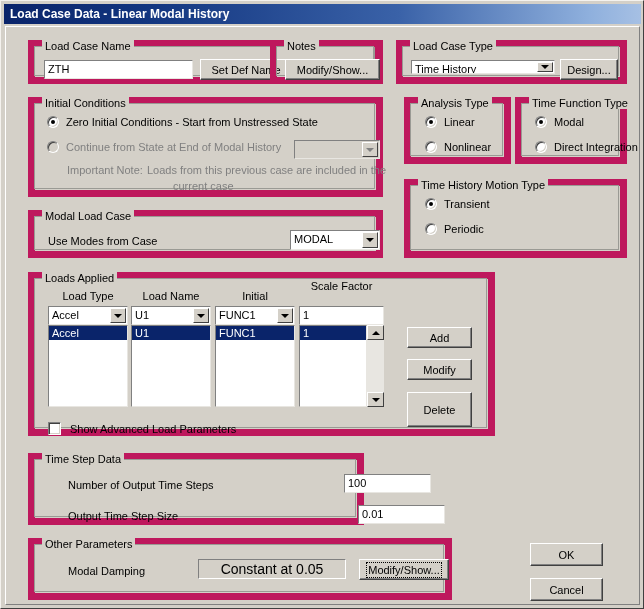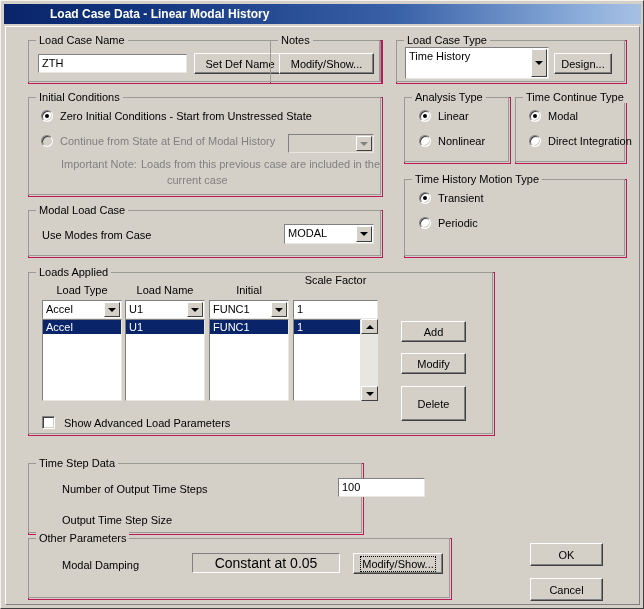--- a/index.html
+++ b/index.html
@@ -24,21 +24,20 @@
   }
   
   .titlebar {
     position: absolute;
     left: 3px; top: 3px;
     width: 637px; height: 20px;
     background: linear-gradient(to right, #0a246a 0%, #12357f 22%, #3a62a8 62%, #8fb0dd 92%, #a6c0e4 100%);
     display: flex;
     align-items: center;
     box-sizing: border-box;
-    padding-left: 40px;
   }
   .titlebar .title {
     color: #ffffff;
     font-weight: bold;
     font-size: 12px;
     padding-left: 6px;
     letter-spacing: 0px;
     white-space: nowrap;
   }
   
@@ -49,21 +48,21 @@
     background: #d4d0c8;
     border-top: 1px solid #ffffff;
     border-left: 1px solid #ffffff;
     border-right: 1px solid #808080;
     border-bottom: 1px solid #808080;
     box-sizing: border-box;
   }
   
   .group {
     position: absolute;
-    border: 1px solid #be185d;
+    border: 7px solid #be185d;
     box-sizing: border-box;
     padding-left: 13px;
   }
   .group > .gframe {
     position: absolute;
     left: -1px; top: -1px; right: 1px; bottom: 1px;
     border: 1px solid #9a9a94;
     box-sizing: border-box;
     pointer-events: none;
   }
@@ -329,21 +328,21 @@
       <div class="gframe"></div>
       <div class="glabel">Notes</div>
       <div class="btn" style="left:8px; top:12px; width:95px; height:21px;">
         <span class="lbl">Modify/Show...</span>
       </div>
     </div>
 
     <div class="group" style="left:390px; top:13px; width:231px; height:44px;">
       <div class="gframe"></div>
       <div class="glabel">Load Case Type</div>
-      <div class="combo" style="left:8px; top:6px; width:144px; height:32px;">
+      <div class="combo" style="left:8px; top:13px; width:144px; height:14px;">
         <span class="ctext">Time History</span>
         <span class="arrowbtn">
             <i class="arrowglyph"></i>
           </span>
       </div>
       <div class="btn" style="left:157px; top:12px; width:58px; height:21px;">
         <span class="lbl">Design...</span>
       </div>
     </div>
 
@@ -381,21 +380,21 @@
         <span class="rtext">Linear</span>
       </div>
       <div class="radio" style="left:14px; top:37px;">
         <span class="rdot"></span>
         <span class="rtext">Nonlinear</span>
       </div>
     </div>
 
     <div class="group" style="left:509px; top:70px; width:112px; height:67px;">
       <div class="gframe"></div>
-      <div class="glabel">Time Continue Type</div>
+      <div class="glabel">Time Function Type</div>
       <div class="radio" style="left:13px; top:12px;">
         <span class="rdot on"></span>
         <span class="rtext">Modal</span>
       </div>
       <div class="radio" style="left:13px; top:37px;">
         <span class="rdot"></span>
         <span class="rtext">Direct Integration</span>
       </div>
     </div>
 
@@ -485,26 +484,27 @@
       <div class="btn" style="left:372px; top:113px; width:65px; height:35px;">
         <span class="lbl">Delete</span>
       </div>
 
       <div class="check" style="left:13px; top:143px;">
         <span class="cbox"></span>
         <span class="ctxt">Show Advanced Load Parameters</span>
       </div>
     </div>
 
-    <div class="group" style="left:22px; top:426px; width:336px; height:72px;margin-top:10px;">
+    <div class="group" style="left:22px; top:426px; width:336px; height:72px;">
       <div class="gframe"></div>
       <div class="glabel">Time Step Data</div>
       <div class="lab" style="left:33px; top:19px;">Number of Output Time Steps</div>
       <div class="tbox" style="left:309px; top:14px; width:87px; height:19px;">100</div>
       <div class="lab" style="left:33px; top:50px;">Output Time Step Size</div>
+      <div class="tbox" style="left:323px; top:45px; width:87px; height:19px;">0.01</div>
     </div>
 
     <div class="group" style="left:22px; top:511px; width:424px; height:62px;">
       <div class="gframe"></div>
       <div class="glabel">Other Parameters</div>
       <div class="lab" style="left:33px; top:20px;">Modal Damping</div>
       <div class="sunken" style="left:163px; top:14px; width:148px; height:20px;">Constant at 0.05</div>
       <div class="btn focus" style="left:324px; top:14px; width:90px; height:21px;">
         <span class="lbl">Modify/Show...</span>
       </div>

